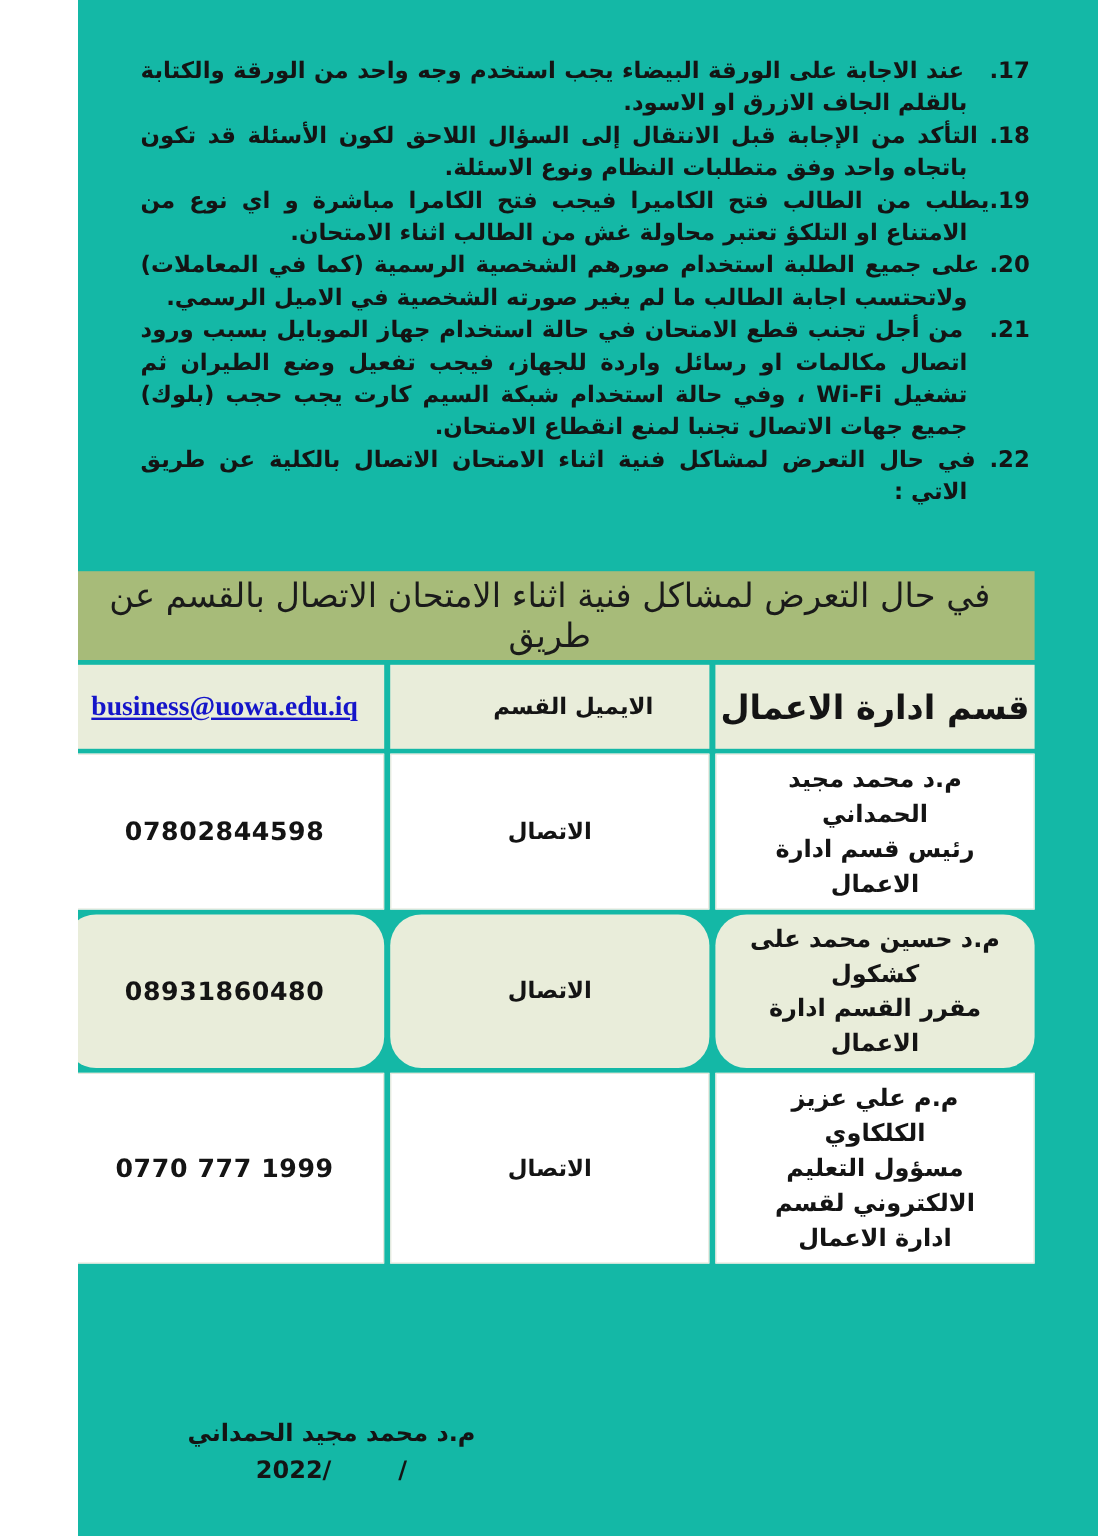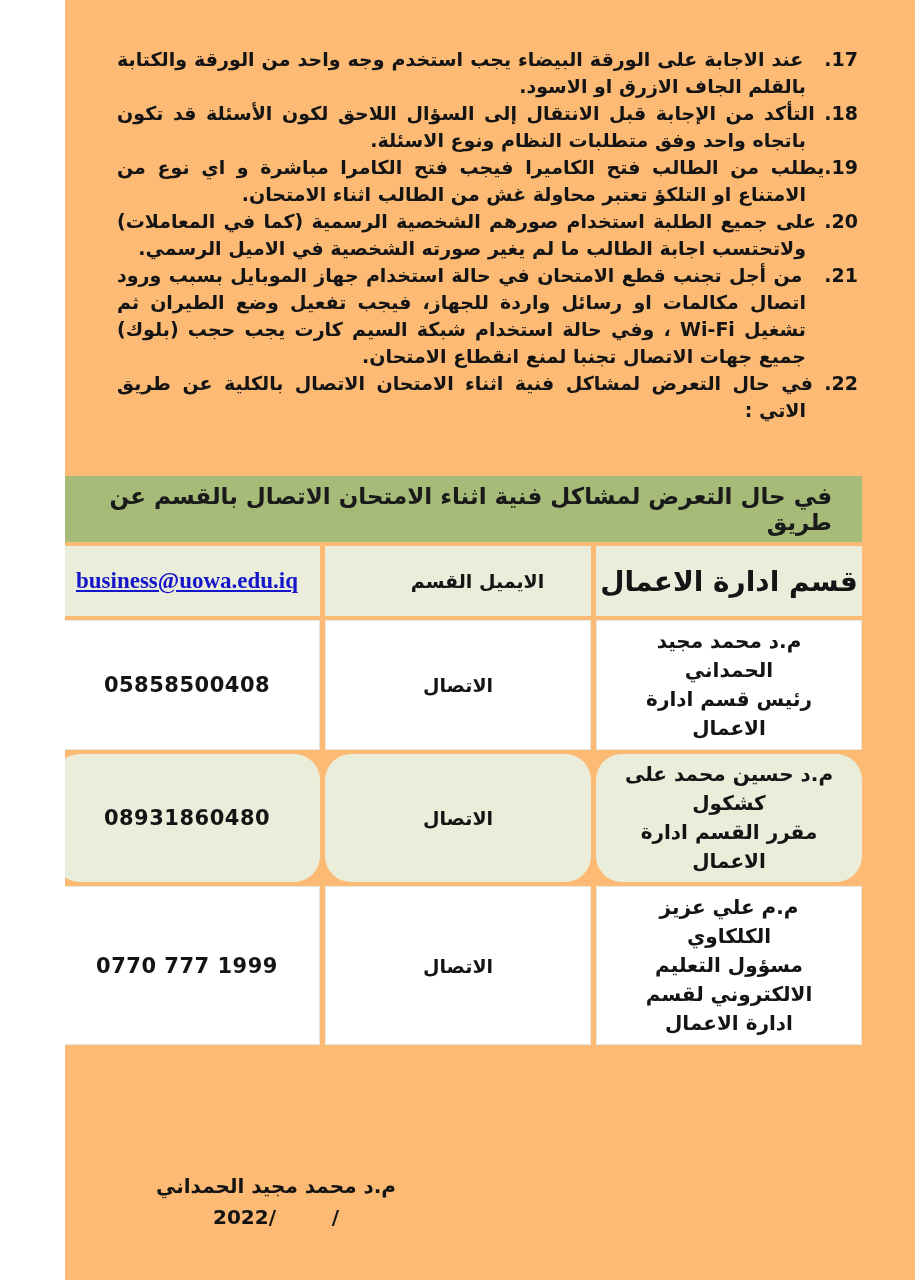--- a/index.html
+++ b/index.html
@@ -8,33 +8,33 @@
     --blue:#1515c9;
     --navy:#2e4d7b;
     --ink:#141414;
   }
   *{box-sizing:border-box;}
   html,body{margin:0;padding:0;}
   body{
     width:915px;height:1280px;background:#ffffff;
     font-family:"DejaVu Sans",sans-serif;color:var(--ink);
   }
-  .page{position:relative;width:850px;height:1280px;overflow:hidden;direction:rtl;background:#fdba74;}
+  .page{position:relative;width:850px;height:1280px;overflow:hidden;direction:rtl;background:#14b8a6;}
 
   
   .instructions{margin:46px 57px 0 52px;font-size:19px;font-weight:bold;line-height:27px;text-align:justify;}
   .instr-item{padding-right:52px;text-indent:-52px;}
 
   
   .contact-table{
     border-collapse:separate;border-spacing:5px 4px;table-layout:fixed;
     width:818px;margin:48px 48px 0 auto;
   }
   .contact-table td{vertical-align:middle;text-align:center;}
-  .head-row td{background:var(--green);height:66px;font-size:23px;font-weight:bold;color:#1a1a1a;padding:4px 30px;text-align:right;}
+  .head-row td{background:var(--green);height:66px;font-size:28px;font-weight:normal;color:#1a1a1a;padding:4px 30px;}
   .dept-row td{background:var(--lightgreen);height:70px;}
   .dept-name{font-size:28px;font-weight:bold;}
   .email-label{font-size:19px;font-weight:bold;}
   .email-cell a{
     font-family:"Liberation Serif",serif;font-size:23px;font-weight:bold;
     color:var(--blue);text-decoration:underline;direction:ltr;unicode-bidi:isolate;display:inline-block;cursor:pointer;
   }
   .row-white td{background:#ffffff;border:1px solid #e6e8dc;}
   .row-green td{background:var(--lightgreen);}
   .r3 td{height:98px;}
@@ -76,21 +76,21 @@
         <td class="email-cell" style="width:290px;">
           <a>business@uowa.edu.iq</a>
         </td>
       </tr>
       <tr class="row-white r3">
         <td class="person">
           <div>م.د محمد مجيد الحمداني</div>
           <div>رئيس قسم ادارة الاعمال</div>
         </td>
         <td class="action">الاتصال</td>
-        <td class="phone">05858500408</td>
+        <td class="phone">07802844598</td>
       </tr>
       <tr class="row-green r4">
         <td class="person">
           <div>م.د حسين محمد على كشكول</div>
           <div>مقرر القسم ادارة الاعمال</div>
         </td>
         <td class="action">الاتصال</td>
         <td class="phone">08931860480</td>
       </tr>
       <tr class="row-white r5">

